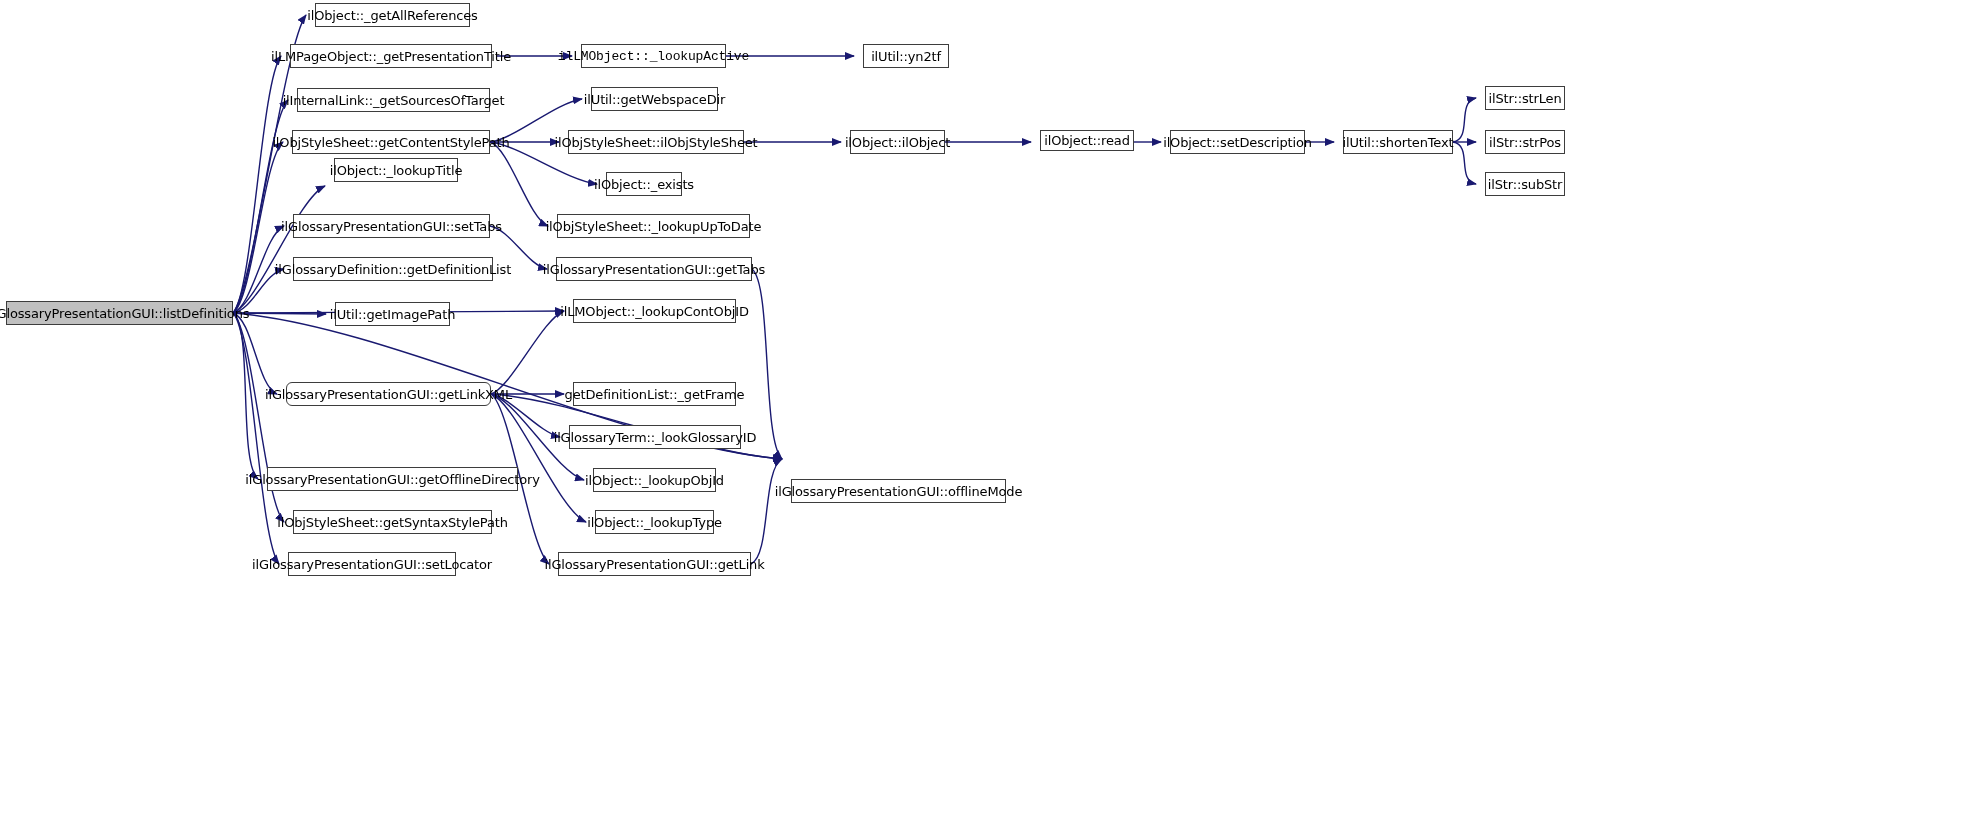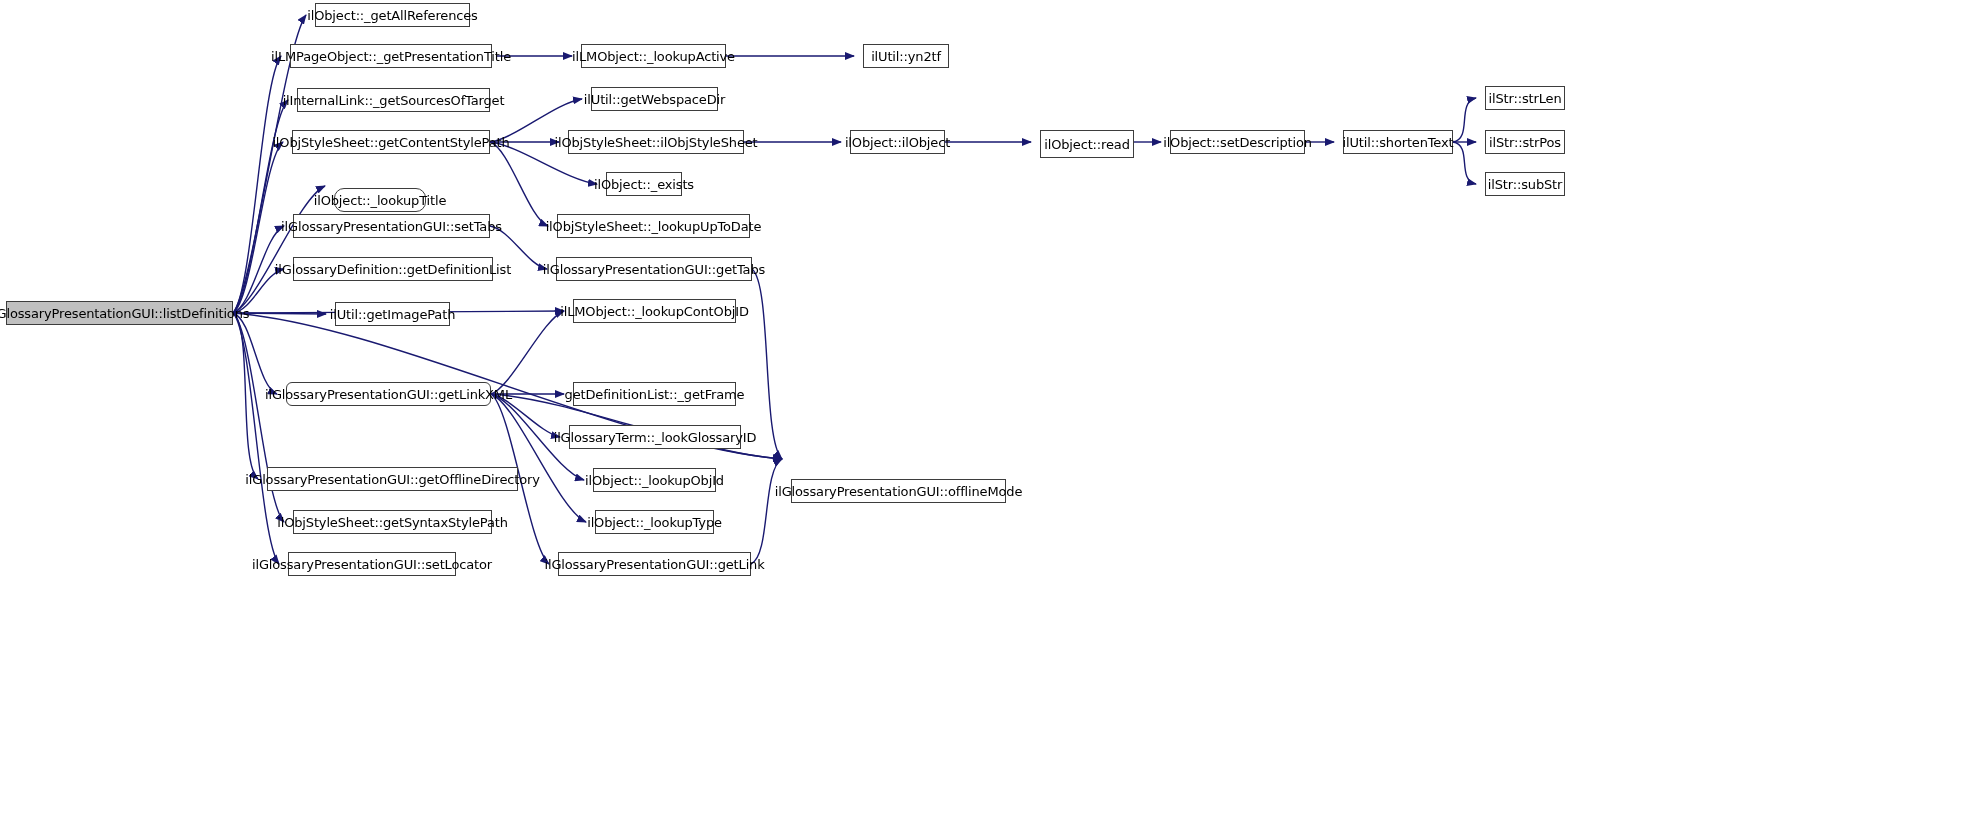--- a/index.html
+++ b/index.html
@@ -102,21 +102,21 @@
       </div>
       <div class="node" style="left: 290px; top: 44px; width: 202px; height: 24px; align-items: center;">
         <span>ilLMPageObject::_getPresentationTitle</span>
       </div>
       <div class="node" style="left: 297px; top: 88px; width: 193px; height: 24px;">
         <span>ilInternalLink::_getSourcesOfTarget</span>
       </div>
       <div class="node" style="left: 292px; top: 130px; width: 198px; height: 24px;">
         <span>ilObjStyleSheet::getContentStylePath</span>
       </div>
-      <div class="node" style="left: 334px; top: 188px; width: 92px; height: 24px; border-radius: 10px;">
+      <div class="node" style="left: 334px; top: 158px; width: 124px; height: 24px;">
         <span>ilObject::_lookupTitle</span>
       </div>
       <div class="node" style="left: 293px; top: 214px; width: 197px; height: 24px;">
         <span>ilGlossaryPresentationGUI::setTabs</span>
       </div>
       <div class="node" style="left: 293px; top: 257px; width: 200px; height: 24px;">
         <span>ilGlossaryDefinition::getDefinitionList</span>
       </div>
       <div class="node" style="left: 335px; top: 302px; width: 115px; height: 24px;">
         <span>ilUtil::getImagePath</span>
@@ -126,21 +126,21 @@
       </div>
       <div class="node" style="left: 267px; top: 467px; width: 251px; height: 24px;">
         <span>ilGlossaryPresentationGUI::getOfflineDirectory</span>
       </div>
       <div class="node" style="left: 293px; top: 510px; width: 199px; height: 24px;">
         <span>ilObjStyleSheet::getSyntaxStylePath</span>
       </div>
       <div class="node" style="left: 288px; top: 552px; width: 168px; height: 24px;">
         <span>ilGlossaryPresentationGUI::setLocator</span>
       </div>
-      <div class="node" style="left: 581px; top: 44px; width: 145px; height: 24px;">
+      <div class="node" style="left: 581px; top: 44px; width: 145px; height: 24px; font-family: Liberation Mono, monospace;">
         <span>ilLMObject::_lookupActive</span>
       </div>
       <div class="node" style="left: 591px; top: 87px; width: 127px; height: 24px;">
         <span>ilUtil::getWebspaceDir</span>
       </div>
       <div class="node" style="left: 568px; top: 130px; width: 176px; height: 24px;">
         <span>ilObjStyleSheet::ilObjStyleSheet</span>
       </div>
       <div class="node" style="left: 606px; top: 172px; width: 76px; height: 24px;">
         <span>ilObject::_exists</span>
@@ -168,21 +168,21 @@
       </div>
       <div class="node" style="left: 558px; top: 552px; width: 193px; height: 24px;">
         <span>ilGlossaryPresentationGUI::getLink</span>
       </div>
       <div class="node" style="left: 791px; top: 447px; width: 215px; height: 24px; margin-top: 32px;">
         <span>ilGlossaryPresentationGUI::offlineMode</span>
       </div>
       <div class="node" style="left: 850px; top: 130px; width: 95px; height: 24px;">
         <span>ilObject::ilObject</span>
       </div>
-      <div class="node" style="left: 1040px; top: 130px; width: 94px; height: 28px;">
+      <div class="node" style="left: 1040px; top: 130px; width: 94px; height: 21px;">
         <span>ilObject::read</span>
       </div>
       <div class="node" style="left: 1170px; top: 130px; width: 135px; height: 24px;">
         <span>ilObject::setDescription</span>
       </div>
       <div class="node" style="left: 1343px; top: 130px; width: 110px; height: 24px;">
         <span>ilUtil::shortenText</span>
       </div>
       <div class="node" style="left: 1485px; top: 86px; width: 80px; height: 24px;">
         <span>ilStr::strLen</span>

